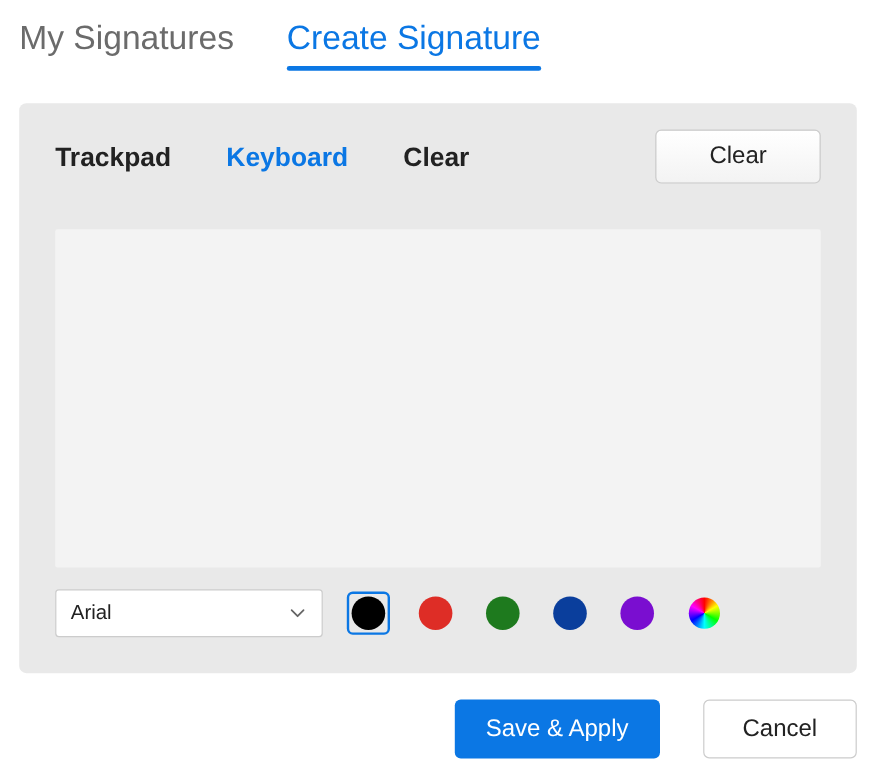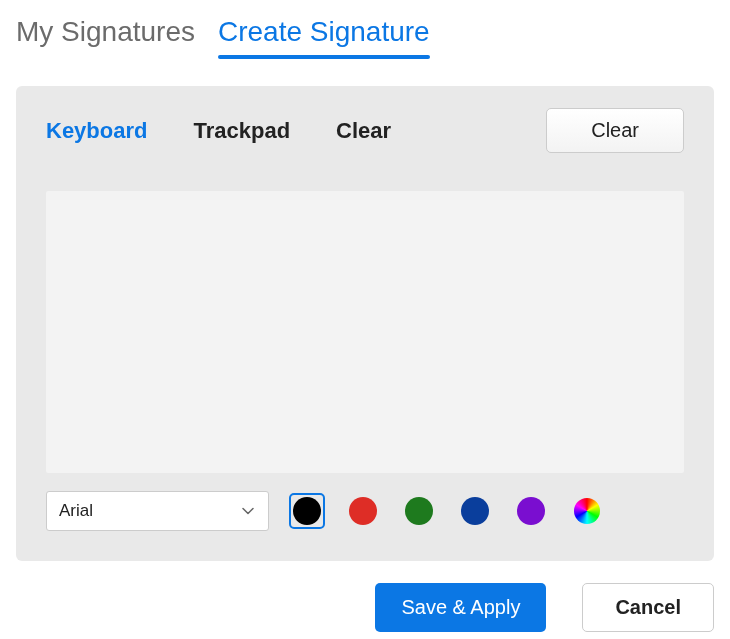--- a/index.html
+++ b/index.html
@@ -9,21 +9,21 @@
     }
     body {
       font-family: 'Segoe UI', Tahoma, Geneva, Verdana, sans-serif;
       background: #ffffff;
       width: 730px;
       height: 639px;
       padding: 16px;
     }
     .main-tabs {
       display: flex;
-      gap: 23px;
+      gap: 44px;
       margin-bottom: 30px;
       padding-left: 0;
       align-items: flex-end;
     }
     .main-tab {
       font-size: 28px;
       font-weight: 400;
       color: #6b6b6b;
       cursor: pointer;
       padding-bottom: 8px;
@@ -156,36 +156,35 @@
       cursor: pointer;
     }
     .cancel-btn {
       background: #ffffff;
       color: #222;
       border: 1px solid #ccc;
       border-radius: 5px;
       padding: 12px 32px;
       font-size: 20px;
       cursor: pointer;
-      font-weight: bold;
     }
   </style>
 </head>
 <body>
 
 <div class="main-tabs">
   <div class="main-tab">My Signatures</div>
   <div class="main-tab active">Create Signature</div>
 </div>
 
 <div class="panel">
   <div class="panel-header">
     <div class="input-tabs">
+      <div class="input-tab">Trackpad</div>
       <div class="input-tab active">Keyboard</div>
-      <div class="input-tab">Trackpad</div>
       <div class="input-tab">Clear</div>
     </div>
     <button class="clear-btn">Clear</button>
   </div>
 
   <div class="canvas-area"></div>
 
   <div class="controls-row">
     <div class="font-select">
       <span>Arial</span>

